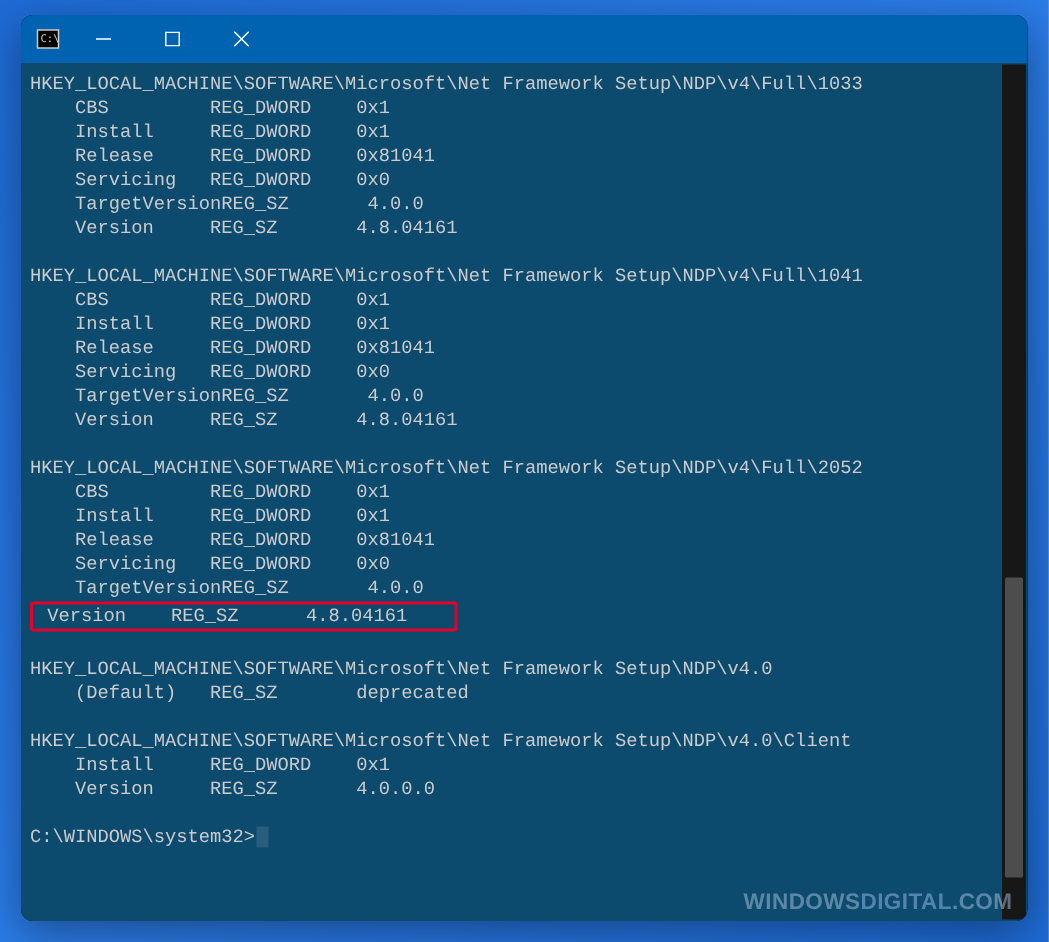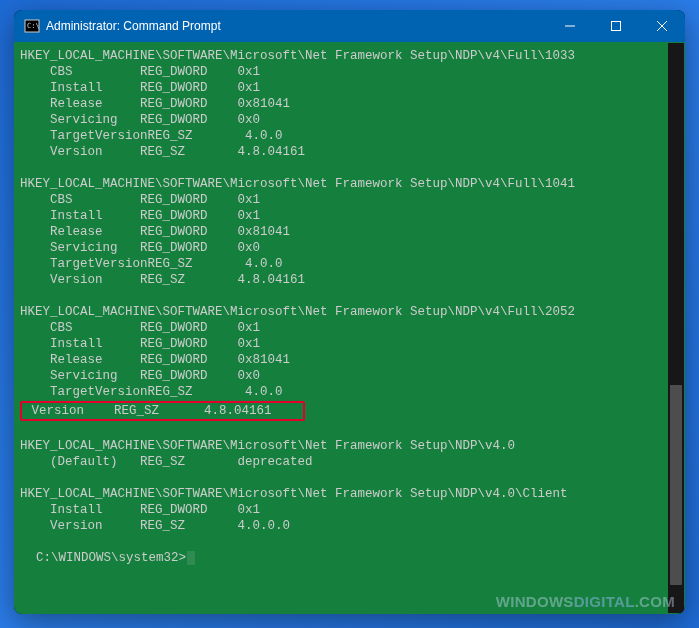--- a/index.html
+++ b/index.html
@@ -50,39 +50,39 @@
     width: 46px;
     height: 100%;
     display: flex;
     align-items: center;
     justify-content: center;
     color: #fff;
     cursor: pointer;
   }
   .console {
     flex: 1;
-    background: #15803d;
+    background: #0c4a6e;
     color: #cccccc;
     font-size: 12.5px;
     line-height: 16px;
     padding: 6px 16px 4px 6px;
     white-space: pre;
     overflow: hidden;
     position: relative;
   }
   .reg-block { margin-bottom: 16px; }
   .highlight-box {
     border: 2px solid #e4002b;
     border-radius: 2px;
     padding: 0 2px;
     margin: 1px 0;
     display: inline-block;
     width: 285px;
   }
-  .prompt-line { margin-top: 0; margin-left: 16px; }
+  .prompt-line { margin-top: 0; }
   .cursor {
     display: inline-block;
     width: 7.5px;
     height: 14px;
     background: #cccccc;
     vertical-align: text-bottom;
     margin-left: 1px;
     opacity: 0.15;
   }
   .watermark {
@@ -120,21 +120,20 @@
 <body>
 
 <div class="window">
   <div class="titlebar">
     <span class="titlebar-icon">
       <svg width="16" height="16" viewBox="0 0 16 16">
         <rect x="1" y="2" width="14" height="12" fill="#000" stroke="#ccc" stroke-width="1"></rect>
         <text x="3" y="10" font-size="7" fill="#ccc" font-family="monospace">C:\</text>
       </svg>
     </span>
-    <span class="titlebar-title">Administrator: Command Prompt</span>
     <div class="titlebar-buttons">
       <div class="titlebar-btn">
         <svg width="10" height="10" viewBox="0 0 10 10">
             <path d="M0 5 h10" stroke="#fff" stroke-width="1"></path>
           </svg>
       </div>
       <div class="titlebar-btn">
         <svg width="10" height="10" viewBox="0 0 10 10">
             <rect x="0.5" y="0.5" width="9" height="9" fill="none" stroke="#fff" stroke-width="1"></rect>
           </svg>

